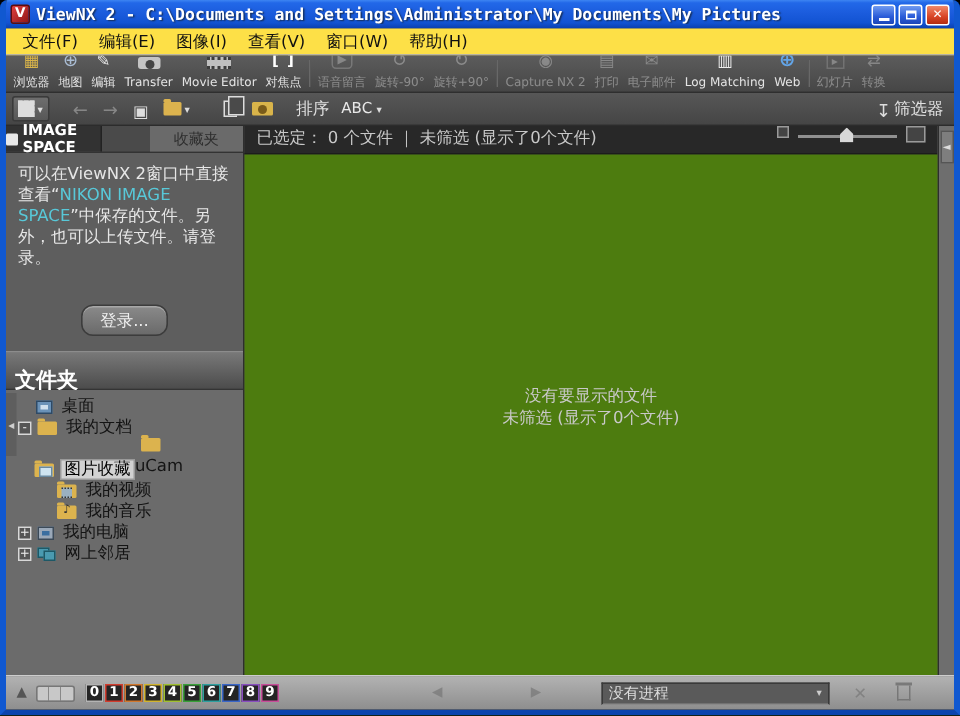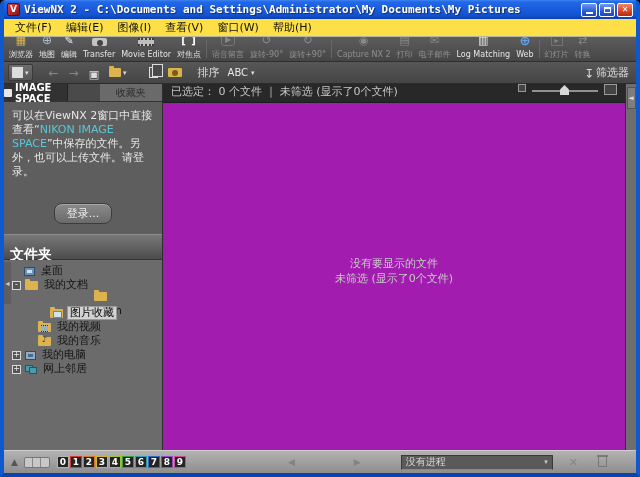--- a/index.html
+++ b/index.html
@@ -120,21 +120,21 @@
   .infobar{height:19px;background:#282828;border-bottom:1px solid #1c1c1c;display:flex;align-items:flex-start;
     padding:0 8px;color:#c8c8c8;font-size:11px;gap:6px;}
   .infobar .status{flex:1;white-space:nowrap;overflow:hidden;}
   .zsq{flex:none;border:1px solid #9a9a9a;background:#444;}
   .zsq.s{width:8px;height:8px;}
   .zsq.l{width:13px;height:11px;}
   .slider{position:relative;width:66px;height:12px;flex:none;}
   .slider .track{position:absolute;left:0;right:0;top:6px;height:2px;background:#909090;}
   .slider .thumb{position:absolute;left:28px;top:1px;width:9px;height:10px;background:#d8d8d8;
     clip-path:polygon(50% 0,100% 45%,100% 100%,0 100%,0 45%);}
-  .canvas{flex:1;position:relative;background:#a21caf;}
+  .canvas{flex:1;position:relative;background:#4d7c0f;}
   .empty-msg{position:absolute;left:0;right:0;top:44%;text-align:center;color:#c9c9c9;font-size:11px;line-height:15px;}
   .right-strip{width:11px;flex:none;background:#6e6e6e;border-left:1px solid #2e2e2e;display:flex;flex-direction:column;align-items:center;}
   .strip-btn{width:9px;height:22px;margin-top:3px;background:#7e7e7e;border:1px solid #555;color:#ddd;
     font-size:7px;display:flex;align-items:center;justify-content:center;}
   
   .bottombar{height:23px;background:linear-gradient(180deg,#b2b2b2,#8e8e8e);border-top:1px solid #cdcdcd;
     display:flex;align-items:center;padding:0 4px;gap:3px;}
   .bb-btn{color:#555;font-size:9px;line-height:1;padding:2px 3px;}
   .bb-btn.dis{color:#777;opacity:.7;}
   .film-grid{width:26px;height:11px;border:1px solid #777;background:
@@ -311,21 +311,21 @@
           </div>
           <div class="tree-row" style="padding-left: 8px;">
             <span class="toggle">-</span>
             <span class="tico folder-open"></span>
             <span class="lbl">我的文档</span>
           </div>
           <div class="tree-row" style="padding-left: 34px; flex-direction: column;">
             <span class="tico folder"></span>
             <span class="lbl">YouCam</span>
           </div>
-          <div class="tree-row selected" style="padding-left: 46px;">
+          <div class="tree-row selected" style="padding-left: 19px;">
             <span class="tico folder-pictures"></span>
             <span class="lbl">图片收藏</span>
           </div>
           <div class="tree-row" style="padding-left: 34px;">
             <span class="tico folder-videos"></span>
             <span class="lbl">我的视频</span>
           </div>
           <div class="tree-row" style="padding-left: 34px;">
             <span class="tico folder-music"></span>
             <span class="lbl">我的音乐</span>

